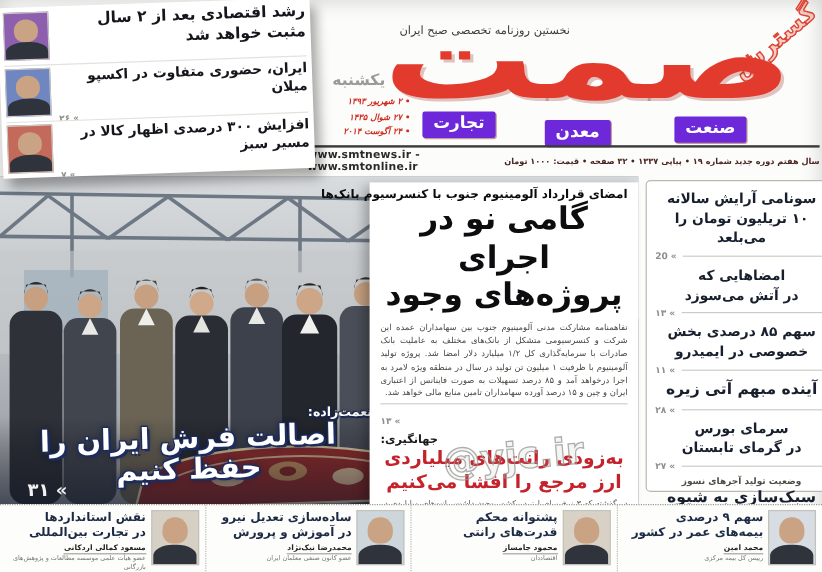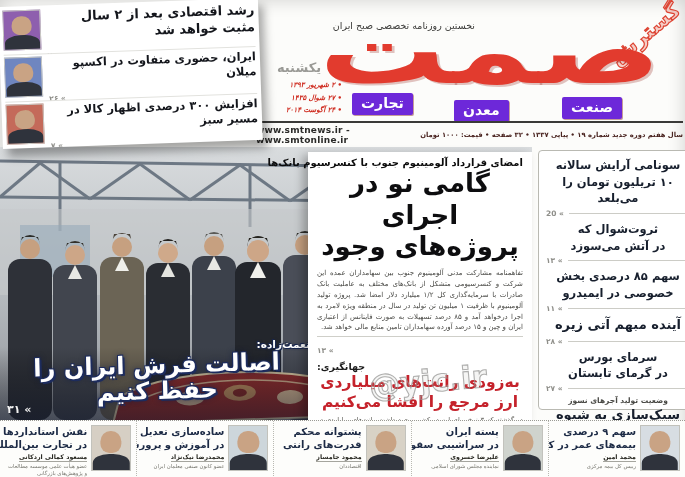--- a/index.html
+++ b/index.html
@@ -55,21 +55,21 @@
   
   #photo{position:absolute;left:0;top:147px;width:532px;height:273px;overflow:hidden;
     background:#aeb3b8;}
   #photo-caption-kicker{position:absolute;left:240px;top:338px;width:70px;direction:rtl;
     color:#fff;font-size:10.5px;font-weight:bold;
     text-shadow:1px 1px 0 #18264f,-1px -1px 0 #18264f,0 0 3px #18264f;}
   #photo-caption{position:absolute;left:6px;top:352px;width:302px;direction:rtl;text-align:center;
     color:#fff;font-size:24px;font-weight:900;transform:rotate(-1.6deg);line-height:1.1;
     text-shadow:2px 2px 0 #1d2c5e,-1px -1px 0 #1d2c5e,1px -1px 0 #1d2c5e,-1px 1px 0 #1d2c5e,0 0 6px #101c44;}
   #photo-page{position:absolute;left:7px;top:398px;}
-  #photo-page .pnum{color:#f2f2f2;font-size:11px;}
+  #photo-page .pnum{color:#f2f2f2;font-size:15px;margin-left:16px;}
   
   #leadcol{position:absolute;left:308px;top:152px;width:224px;height:268px;background:#fff;
     box-sizing:border-box;padding:5px 9px 3px;direction:rtl;
     box-shadow:-5px 3px 9px rgba(0,0,0,.28);}
   #lead-kicker{font-size:10px;font-weight:900;color:#0c0c0c;text-align:center;white-space:nowrap;}
   .lead-h{font-size:26px;font-weight:900;color:#0d0d0f;text-align:center;line-height:1.22;
     letter-spacing:-.5px;}
   #lead-body{font-size:7px;color:#474743;text-align:justify;line-height:1.55;margin-top:5px;}
   .hairline-pagerow{border-top:1px solid #cfcfc9;margin-top:3px;padding-top:1px;
     direction:ltr;text-align:left;}
@@ -253,21 +253,21 @@
     <div class="sb-title">
       <span>سونامی آرایش سالانه</span><br>
       <span>۱۰ تریلیون تومان را می‌بلعد</span>
     </div>
     <div class="sb-div">
         <span class="pnum">20</span>
         <span class="line"></span>
       </div>
 
     <div class="sb-title">
-      <span>ثروت‌شوال که</span><br>
+      <span>امضا‌هایی که</span><br>
       <span>در آتش می‌سوزد</span>
     </div>
     <div class="sb-div">
         <span class="pnum">۱۳</span>
         <span class="line"></span>
       </div>
 
     <div class="sb-title">
       <span>سهم ۸۵ درصدی بخش</span><br>
       <span>خصوصی در ایمیدرو</span>
@@ -309,29 +309,20 @@
     <div class="br-item">
       <div class="br-photo avatar" style="background:#d7dde2"></div>
       <div class="br-text">
         <div class="br-title"><span>سهم ۹ درصدی</span><br><span>بیمه‌های عمر در کشور</span></div>
         <div class="br-author">محمد امین</div>
         <div class="br-role">رییس کل بیمه مرکزی</div>
         <div class="br-page"><span class="pnum">۴</span></div>
       </div>
     </div>
 
-    <div class="br-item">
-      <div class="br-photo avatar" style="background:#cfd3cd"></div>
-      <div class="br-text">
-        <div class="br-title"><span>پسته ایران</span><br><span>در سراشیبی سقوط</span></div>
-        <div class="br-author">علیرضا خسروی</div>
-        <div class="br-role">نماینده مجلس شورای اسلامی</div>
-        <div class="br-page"><span class="pnum">۸</span></div>
-      </div>
-    </div>
 
     <div class="br-item">
       <div class="br-photo avatar" style="background:#d8d2c6"></div>
       <div class="br-text">
         <div class="br-title"><span>پشتوانه محکم</span><br><span>قدرت‌های رانتی</span></div>
         <div class="br-author">محمود جامساز</div>
         <div class="br-role">اقتصاددان</div>
         <div class="br-page"><span class="pnum">۹</span></div>
       </div>
     </div>

